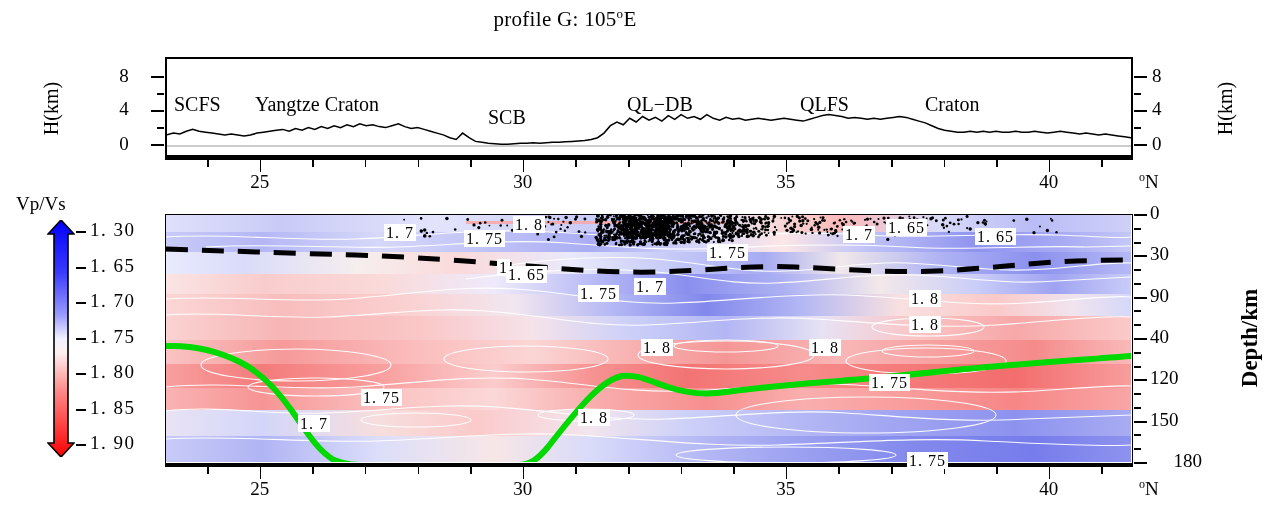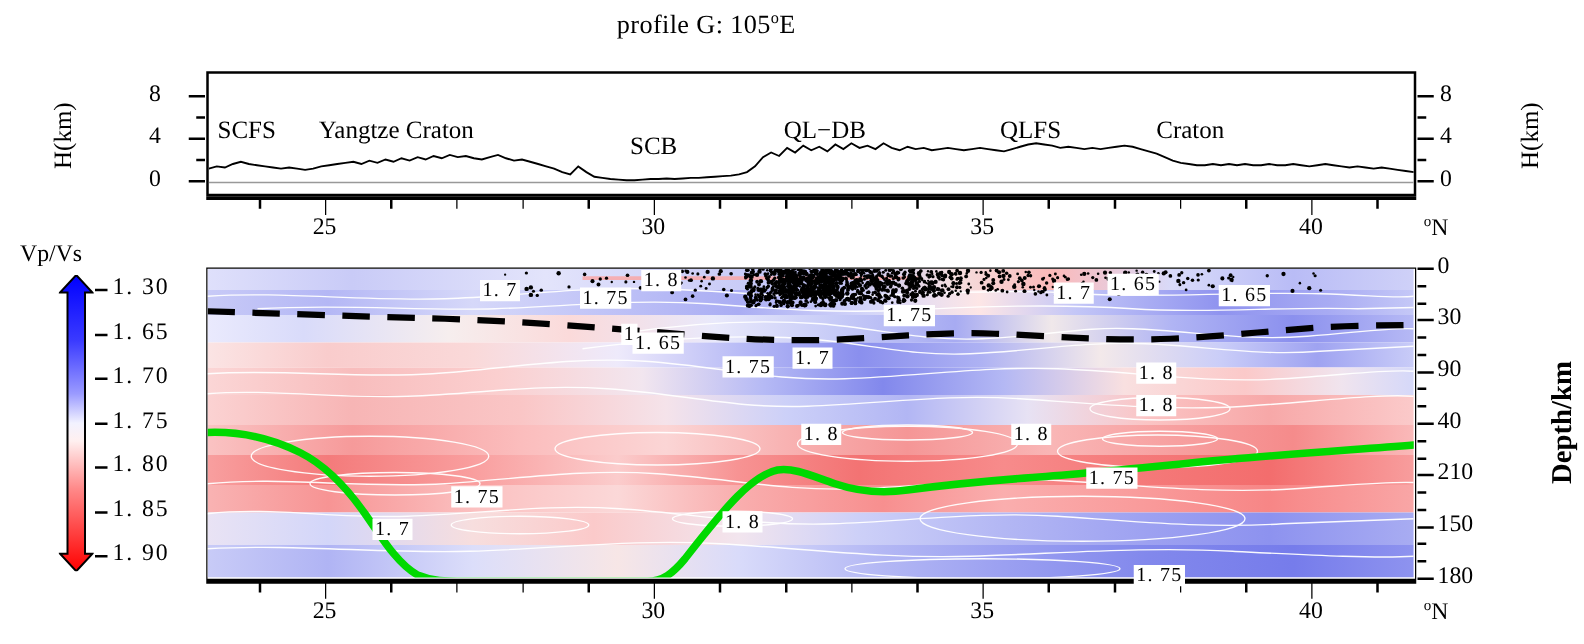--- a/index.html
+++ b/index.html
@@ -64,21 +64,21 @@
 
 <div id="topo-panel" class="abs">
   <svg id="topo-svg" width="964" height="96" viewBox="0 0 964 96" preserveAspectRatio="none">
     <line x1="0" y1="87" x2="964" y2="87" stroke="#999" stroke-width="1.2"></line>
     <path id="topo-path" fill="none" stroke="#000" stroke-width="1.5" d="M0.0,75.9 L6.4,74.1 L12.9,75.0 L19.3,72.2 L25.7,70.4 L32.1,72.2 L38.6,73.2 L45.0,74.1 L51.4,75.0 L57.8,75.9 L64.3,75.0 L70.7,75.9 L77.1,76.9 L83.5,75.9 L90.0,74.1 L96.4,73.2 L102.8,72.2 L109.3,71.3 L115.7,70.4 L122.1,72.2 L128.5,69.5 L135.0,71.3 L141.4,68.6 L147.8,70.4 L154.2,67.6 L160.7,69.5 L167.1,66.7 L173.5,68.6 L179.9,65.8 L186.4,67.6 L192.8,64.9 L199.2,66.7 L205.7,65.8 L212.1,67.6 L218.5,68.6 L224.9,66.7 L231.4,64.9 L237.8,67.6 L244.2,69.5 L250.6,68.6 L257.1,70.4 L263.5,72.2 L269.9,74.1 L276.3,75.9 L282.8,78.7 L289.2,80.5 L295.6,74.1 L302.1,78.7 L308.5,82.4 L314.9,83.3 L321.3,84.2 L327.8,84.7 L334.2,85.2 L340.6,85.2 L347.0,84.7 L353.5,84.2 L359.9,84.2 L366.3,83.8 L372.7,84.2 L379.2,83.8 L385.6,83.3 L392.0,83.3 L398.5,82.8 L404.9,82.4 L411.3,81.9 L417.7,81.5 L424.2,80.5 L430.6,78.7 L437.0,74.1 L443.4,66.7 L449.9,63.0 L456.3,65.8 L462.7,59.3 L469.1,63.0 L475.6,57.5 L482.0,61.2 L488.4,58.4 L494.9,62.1 L501.3,56.6 L507.7,60.3 L514.1,55.6 L520.6,59.3 L527.0,57.5 L533.4,60.3 L539.8,55.6 L546.3,59.3 L552.7,61.2 L559.1,58.4 L565.5,60.3 L572.0,59.3 L578.4,61.2 L584.8,60.3 L591.3,59.3 L597.7,60.3 L604.1,61.2 L610.5,60.3 L617.0,59.3 L623.4,60.3 L629.8,61.2 L636.2,62.1 L642.7,60.3 L649.1,58.4 L655.5,56.6 L661.9,55.6 L668.4,56.6 L674.8,57.5 L681.2,59.3 L687.7,58.4 L694.1,59.3 L700.5,60.3 L706.9,59.3 L713.4,60.3 L719.8,59.3 L726.2,58.4 L732.6,57.5 L739.1,58.4 L745.5,60.3 L751.9,62.1 L758.3,63.9 L764.8,66.7 L771.2,69.5 L777.6,71.3 L784.1,72.2 L790.5,73.2 L796.9,73.2 L803.3,72.2 L809.8,73.2 L816.2,72.2 L822.6,73.2 L829.0,72.2 L835.5,73.2 L841.9,73.2 L848.3,72.2 L854.7,73.2 L861.2,73.2 L867.6,72.2 L874.0,73.2 L880.5,74.1 L886.9,73.2 L893.3,72.2 L899.7,73.2 L906.2,74.1 L912.6,75.0 L919.0,74.1 L925.4,75.0 L931.9,75.9 L938.3,75.0 L944.7,75.9 L951.1,76.9 L957.6,77.8 L964.0,78.7 "></path>
   </svg>
 </div>
 
 <div class="topo-label" style="left:174px;top:93px;">SCFS</div>
 <div class="topo-label" style="left:255px;top:93px;">Yangtze Craton</div>
-<div class="topo-label" style="left:504px;top:106px;">SCB</div>
+<div class="topo-label" style="left:488px;top:106px;">SCB</div>
 <div class="topo-label" style="left:627px;top:93px;">QL−DB</div>
 <div class="topo-label" style="left:800px;top:93px;">QLFS</div>
 <div class="topo-label" style="left:925px;top:93px;">Craton</div>
 
 <div id="xaxis-top" class="abs" style="left:165px;top:157px;width:968px;height:34px;">
     <div class="tickmark" style="left: 0px; top: 0px; width: 968px; height: 2.5px;"></div>
     <div class="tickmark" style="left: 42.1px; top: 2px; width: 1.6px; height: 8px;"></div>
     <div class="tickmark" style="left: 94.7px; top: 2px; width: 1.6px; height: 13px;"></div>
     <div class="tickmark" style="left: 147.3px; top: 2px; width: 1.6px; height: 8px;"></div>
     <div class="tickmark" style="left: 199.9px; top: 2px; width: 1.6px; height: 8px;"></div>
@@ -2015,17 +2015,17 @@
     <div class="tickmark" style="left: 1134px; top: 393.1px; width: 7px; height: 2px;"></div>
     <div class="tickmark" style="left: 1134px; top: 406.9px; width: 7px; height: 2px;"></div>
     <div class="tickmark" style="left: 1134px; top: 420.7px; width: 13px; height: 2px;"></div>
     <div class="tickmark" style="left: 1134px; top: 434.4px; width: 7px; height: 2px;"></div>
     <div class="tickmark" style="left: 1134px; top: 448.2px; width: 7px; height: 2px;"></div>
     <div class="tickmark" style="left: 1134px; top: 462px; width: 13px; height: 2px;"></div>
     <div class="ticktext r" style="left: 1150px; top: 202px; width: 52px;">0</div>
     <div class="ticktext r" style="left: 1150px; top: 243.3px; width: 52px;">30</div>
     <div class="ticktext r" style="left: 1150px; top: 284.7px; width: 52px;">90</div>
     <div class="ticktext r" style="left: 1150px; top: 326px; width: 52px;">40</div>
-    <div class="ticktext r" style="left: 1150px; top: 367.3px; width: 52px;">210</div>
+    <div class="ticktext r" style="left: 1150px; top: 367.3px; width: 52px;">120</div>
     <div class="ticktext r" style="left: 1150px; top: 408.7px; width: 52px;">150</div>
-    <div class="ticktext r" style="left: 1150px; top: 450px; width: 52px;">180</div>
+    <div class="ticktext r" style="left: 1150px; top: 450px; width: 52px; text-align: right;">180</div>
   </div>
 <div class="axis-label-v" style="left:1185px;top:325px;width:130px;text-align:center;font-weight:bold;font-size:23px;">Depth/km</div>
 
 </body></html>

